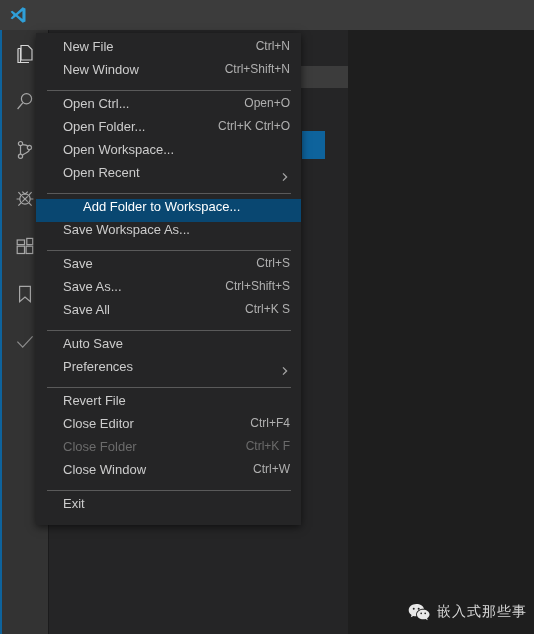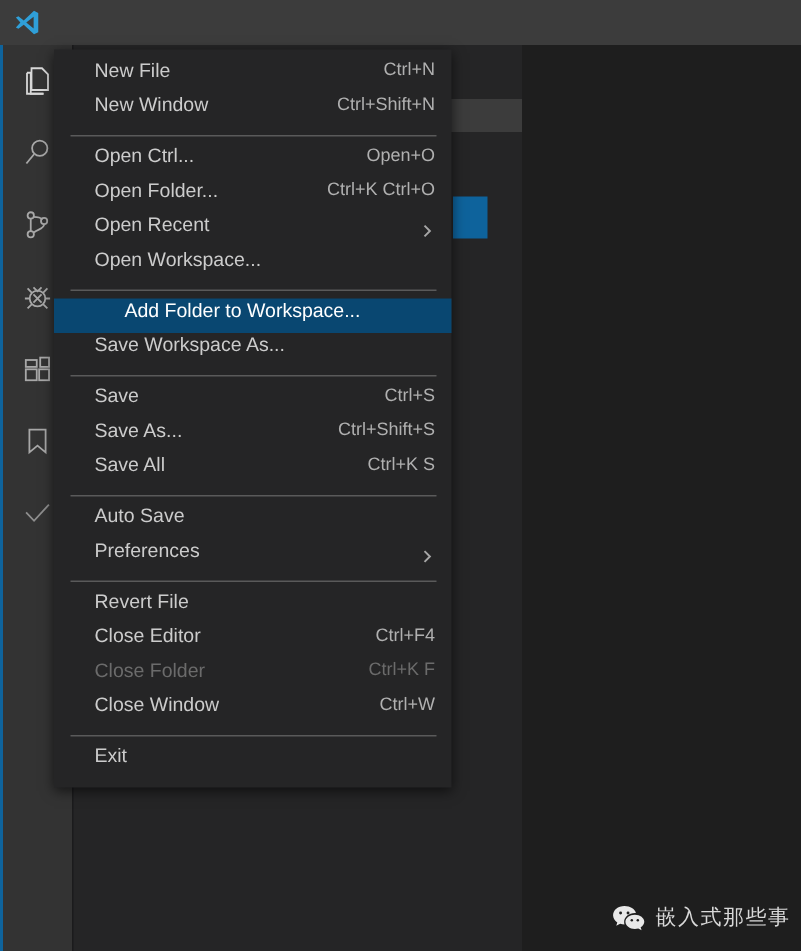--- a/index.html
+++ b/index.html
@@ -292,29 +292,29 @@
       <div class="menu-sep"></div>
       <div class="menu-row">
         <span class="menu-label">Open Ctrl...</span>
         <span class="menu-key">Open+O</span>
       </div>
       <div class="menu-row">
         <span class="menu-label">Open Folder...</span>
         <span class="menu-key">Ctrl+K Ctrl+O</span>
       </div>
       <div class="menu-row">
+        <span class="menu-label">Open Workspace...</span>
+      </div>
+      <div class="menu-row">
         <span class="menu-label">Open Recent</span>
         <span class="menu-submenu-arrow">
           <svg width="10" height="12" viewBox="0 0 10 12" fill="none" stroke="currentColor" stroke-width="1.3">
             <path d="M3 2.4 L6.6 6 L3 9.6"></path>
           </svg>
         </span>
-      </div>
-      <div class="menu-row">
-        <span class="menu-label">Open Workspace...</span>
       </div>
       <div class="menu-sep"></div>
       <div class="menu-row selected">
         <span class="menu-label">Add Folder to Workspace...</span>
       </div>
       <div class="menu-row">
         <span class="menu-label">Save Workspace As...</span>
       </div>
       <div class="menu-sep"></div>
       <div class="menu-row">

